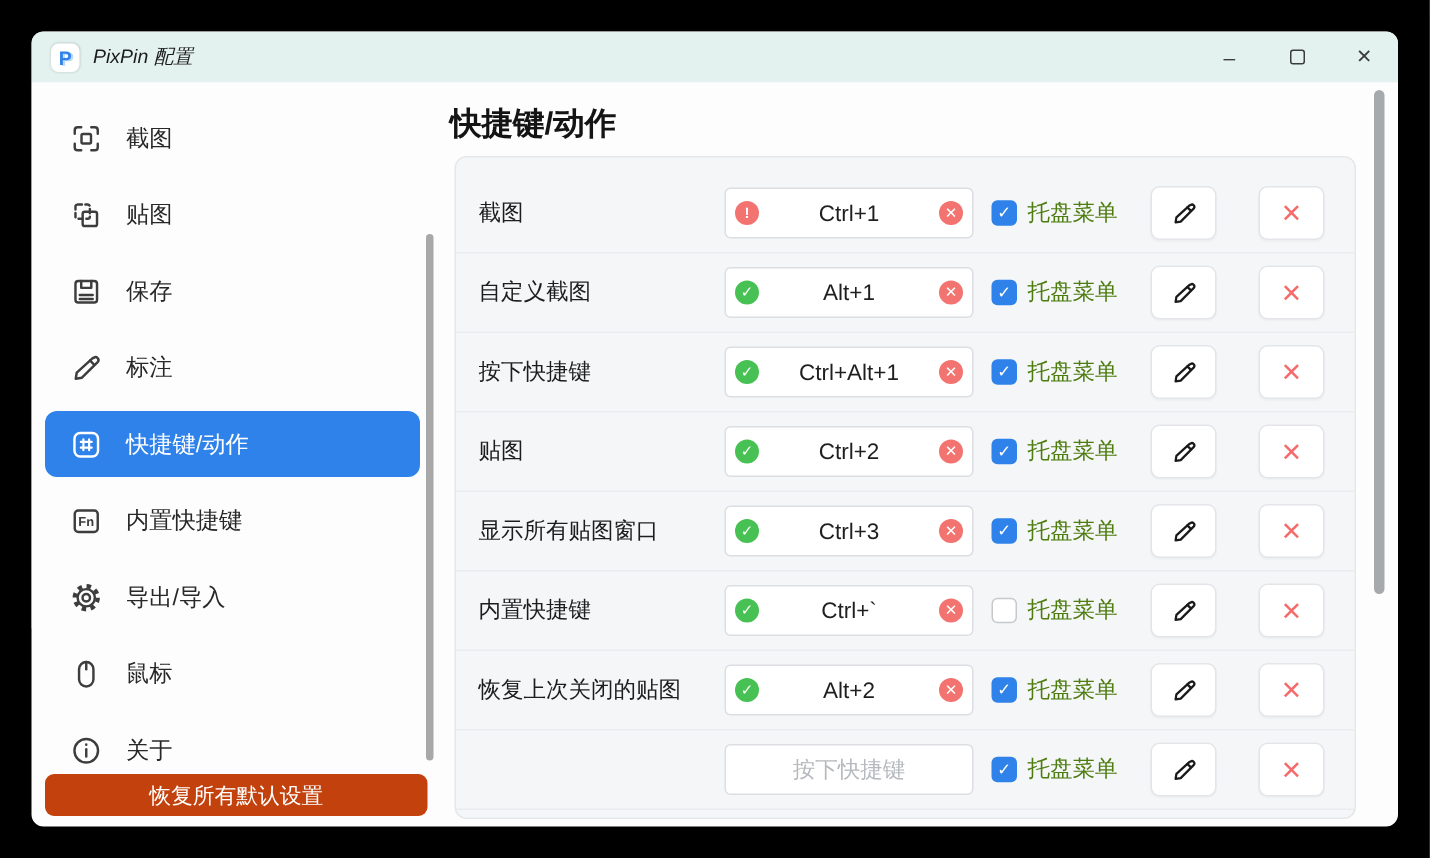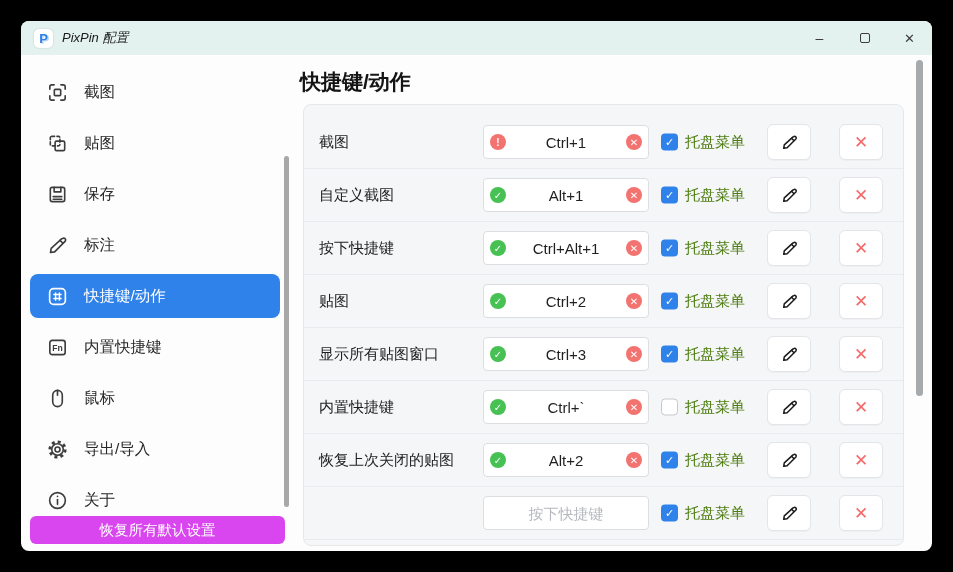--- a/index.html
+++ b/index.html
@@ -22,21 +22,21 @@
   
   .win-body{position:relative;width:100%;height:364px;background:#fdfdfe;}
   
   .sidebar{position:absolute;left:0;top:0;width:268px;height:100%;padding-top:15px;}
   .sb-item{display:flex;align-items:center;gap:15px;height:44px;margin:0 9px 7px 9px;padding-left:16px;
            border-radius:8px;font-size:15.5px;color:#282828;cursor:default;}
   .sb-item .sb-icon{width:23px;height:23px;display:flex;align-items:center;justify-content:center;color:#3d3d3d;}
   .sb-item.selected{background:#2f82e9;color:#fff;}
   .sb-item.selected .sb-icon{color:#fff;}
   .sb-scroll{position:absolute;left:263px;top:101px;width:5px;height:351px;background:#a8a8a8;border-radius:2.5px;}
-  .reset-btn{position:absolute;left:9px;top:461px;width:255px;height:28px;background:#d946ef;color:#fff;
+  .reset-btn{position:absolute;left:9px;top:461px;width:255px;height:28px;background:#c2410c;color:#fff;
              border:none;border-radius:6px;font-size:14.5px;display:flex;align-items:center;justify-content:center;}
   
   .main-heading{position:absolute;left:279px;top:13px;font-size:21px;font-weight:700;color:#141414;}
   .card{position:absolute;left:282px;top:49px;width:601px;height:442px;background:#f5f6f8;
         border:1px solid #e5e7e9;border-radius:8px;padding-top:11px;overflow:hidden;}
   .row{position:relative;height:53px;border-bottom:1px solid #e9ebee;}
   .row-label{position:absolute;left:15px;top:50%;transform:translateY(-50%);font-size:15px;color:#1d1d1d;white-space:nowrap;}
   .hk-wrap{position:absolute;left:179px;top:50%;transform:translateY(-50%);width:166px;height:34px;}
   .hk-input{width:100%;height:100%;border:1px solid #dcdee1;border-radius:4px;background:#fff;text-align:center;
             font-size:15px;color:#1f1f1f;padding:16px 26px;outline:none;}
@@ -138,39 +138,39 @@
     <span class="sb-icon">
               <svg id="icon-fn" width="23" height="23" viewBox="0 0 24 24" fill="none" stroke="currentColor" stroke-width="1.7">
     <rect x="4" y="4.5" width="16" height="15" rx="2.5"></rect>
     <text x="12" y="15.3" text-anchor="middle" font-size="9" font-weight="bold" fill="currentColor" stroke="none">Fn</text>
   </svg>
             </span>
     <span class="sb-label">内置快捷键</span>
   </div>
           <div class="sb-item">
     <span class="sb-icon">
-              <svg id="icon-mouse" width="23" height="23" viewBox="0 0 24 24" fill="none" stroke="currentColor" stroke-width="1.7" stroke-linecap="round">
-    <rect x="7" y="3.5" width="10" height="17" rx="5"></rect>
-    <path d="M12 3.5v5"></path>
-  </svg>
-            </span>
-    <span class="sb-label">鼠标</span>
-  </div>
-          <div class="sb-item">
-    <span class="sb-icon">
               <svg id="icon-gear" width="23" height="23" viewBox="0 0 24 24" fill="none" stroke="currentColor">
     <circle cx="12" cy="12" r="8" stroke-width="3" stroke-dasharray="3.1 3.18"></circle>
     <circle cx="12" cy="12" r="6" stroke-width="1.7"></circle>
     <circle cx="12" cy="12" r="2.6" stroke-width="1.7"></circle>
   </svg>
             </span>
     <span class="sb-label">导出/导入</span>
   </div>
           <div class="sb-item">
     <span class="sb-icon">
+              <svg id="icon-mouse" width="23" height="23" viewBox="0 0 24 24" fill="none" stroke="currentColor" stroke-width="1.7" stroke-linecap="round">
+    <rect x="7" y="3.5" width="10" height="17" rx="5"></rect>
+    <path d="M12 3.5v5"></path>
+  </svg>
+            </span>
+    <span class="sb-label">鼠标</span>
+  </div>
+          <div class="sb-item">
+    <span class="sb-icon">
               <svg id="icon-info" width="23" height="23" viewBox="0 0 24 24" fill="none" stroke="currentColor" stroke-width="1.7" stroke-linecap="round">
     <circle cx="12" cy="12" r="8.2"></circle>
     <path d="M12 11v5"></path>
                 <path d="M12 7.6v.2"></path>
   </svg>
             </span>
     <span class="sb-label">关于</span>
   </div>
         </div>
       <div class="sb-scroll"></div>

